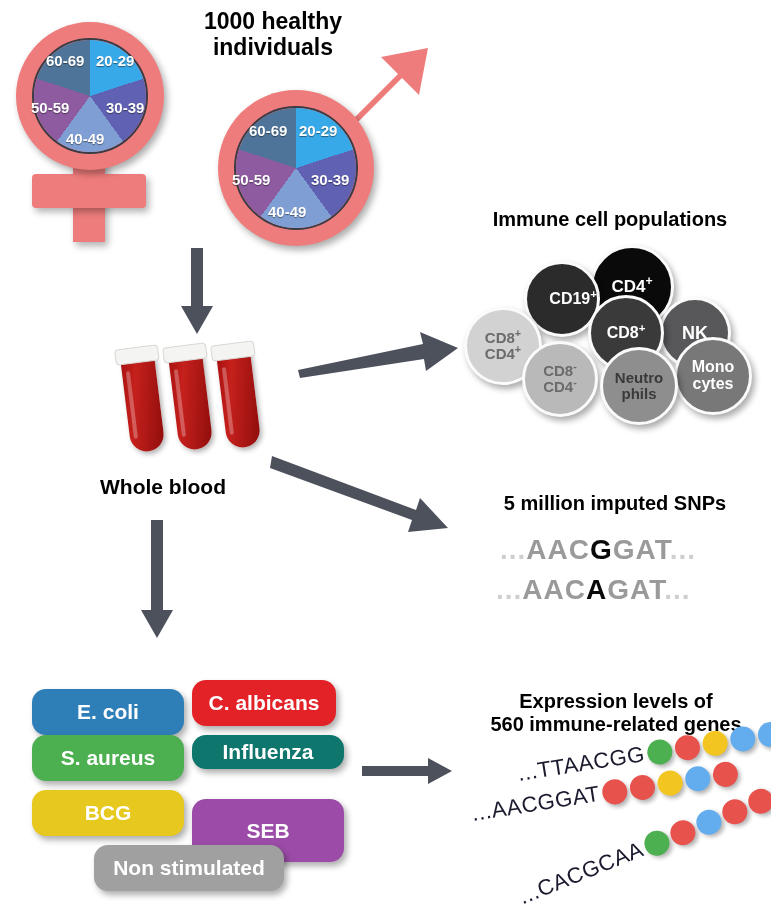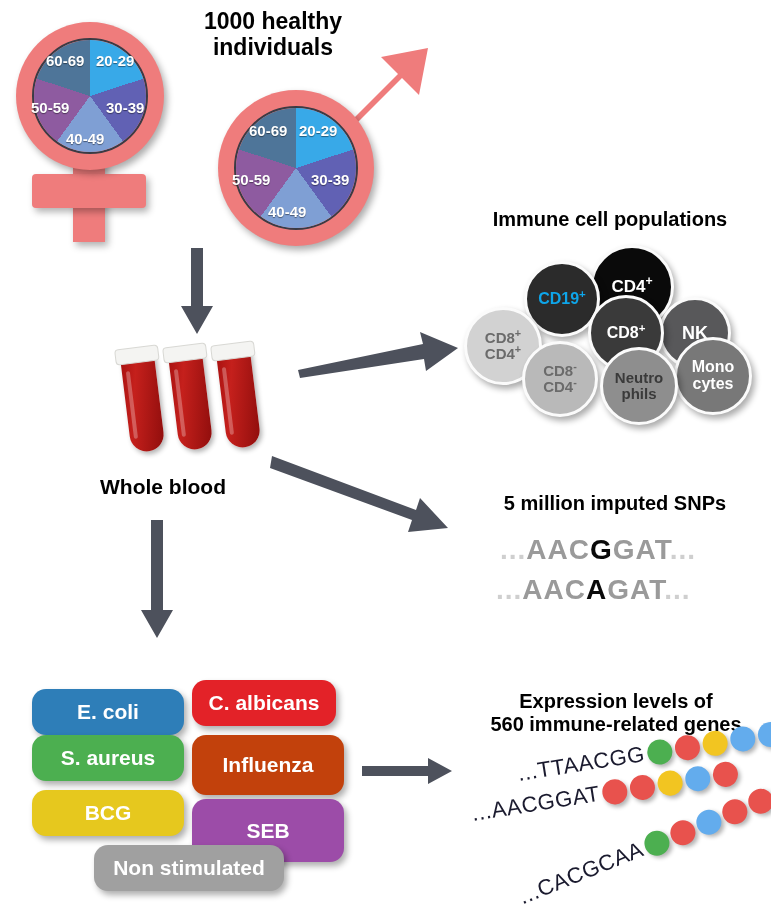--- a/index.html
+++ b/index.html
@@ -160,21 +160,21 @@
 </div>
 
 <div class="heading abs" style="left:460px;top:208px;width:300px;font-size:20px;">Immune cell populations</div>
 
 <div class="abs" style="left:462px;top:245px;width:300px;height:175px;">
 
   <div class="cell" style="left:128px;top:0px;width:84px;height:84px;background:#0a0a0a;color:#fff;font-size:17px;">
     <span>CD4<sup>+</sup></span>
   </div>
 
-  <div class="cell" style="left:62px;top:16px;width:76px;height:76px;background:#2b2b2b;color:#0ea5e9;font-size:16px;">
+  <div class="cell" style="left:62px;top:16px;width:76px;height:76px;background:#2b2b2b;color:#ffffff;font-size:16px;justify-content:flex-end;">
     <span>CD19<sup>+</sup></span>
   </div>
 
   <div class="cell" style="left:197px;top:52px;width:72px;height:72px;background:#58585a;color:#fff;font-size:18px;">
     <span>NK</span>
   </div>
 
   <div class="cell" style="left:126px;top:50px;width:76px;height:76px;background:#3a3a3a;color:#fff;font-size:16px;">
     <span>CD8<sup>+</sup></span>
   </div>
@@ -210,21 +210,21 @@
 <div class="abs" style="left:32px;top:680px;width:310px;height:215px;">
   <div class="stim" style="left:0px;top:0px;width:152px;height:46px;background:#2e7eb8;font-size:21px;margin-top:9px;">
     <span>E. coli</span>
   </div>
   <div class="stim" style="left:160px;top:0px;width:144px;height:46px;background:#e32228;font-size:21px;">
     <span>C. albicans</span>
   </div>
   <div class="stim" style="left:0px;top:55px;width:152px;height:46px;background:#4caf50;font-size:21px;">
     <span>S. aureus</span>
   </div>
-  <div class="stim" style="left:160px;top:55px;width:152px;height:60px;background:#c2410c;font-size:21px;">
+  <div class="stim" style="left:160px;top:55px;width:152px;height:34px;background:#0f766e;font-size:21px;">
     <span>Influenza</span>
   </div>
   <div class="stim" style="left:0px;top:110px;width:152px;height:46px;background:#e6c81e;font-size:21px;">
     <span>BCG</span>
   </div>
   <div class="stim" style="left:160px;top:110px;width:152px;height:63px;background:#9c4ca8;font-size:21px;margin-top:9px;">
     <span>SEB</span>
   </div>
   <div class="stim" style="left:62px;top:165px;width:190px;height:46px;background:#a0a0a0;font-size:21px;">
     <span>Non stimulated</span>

